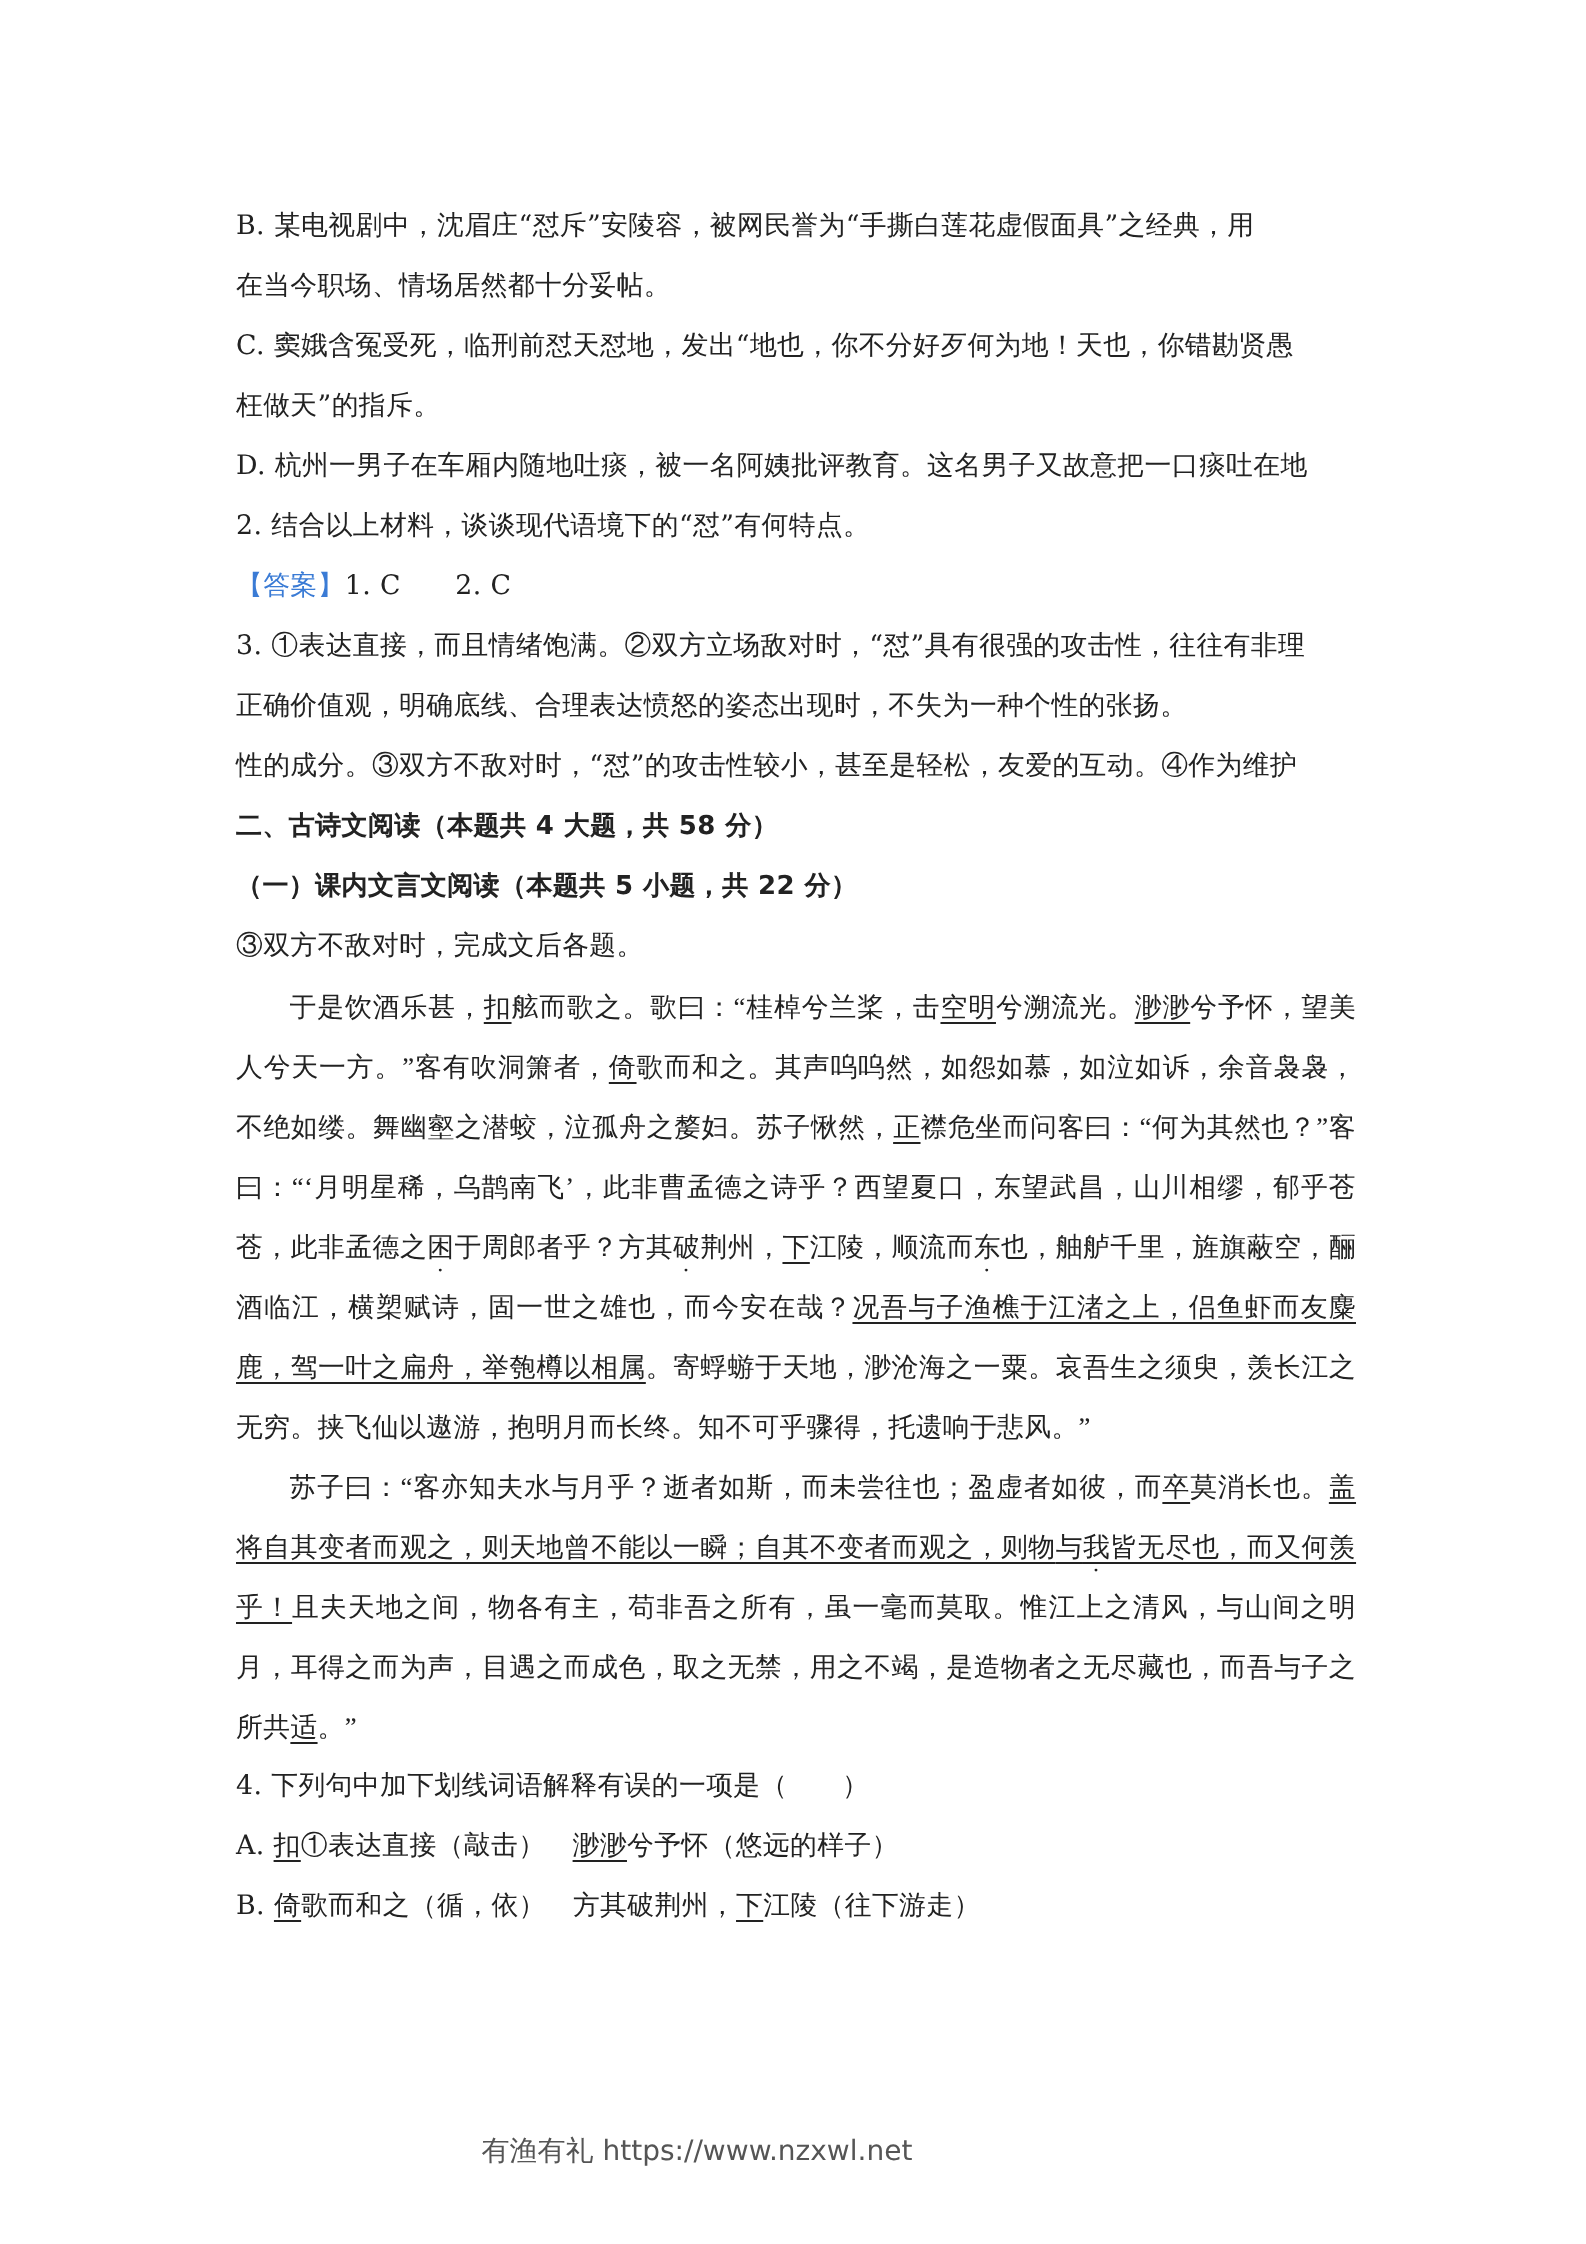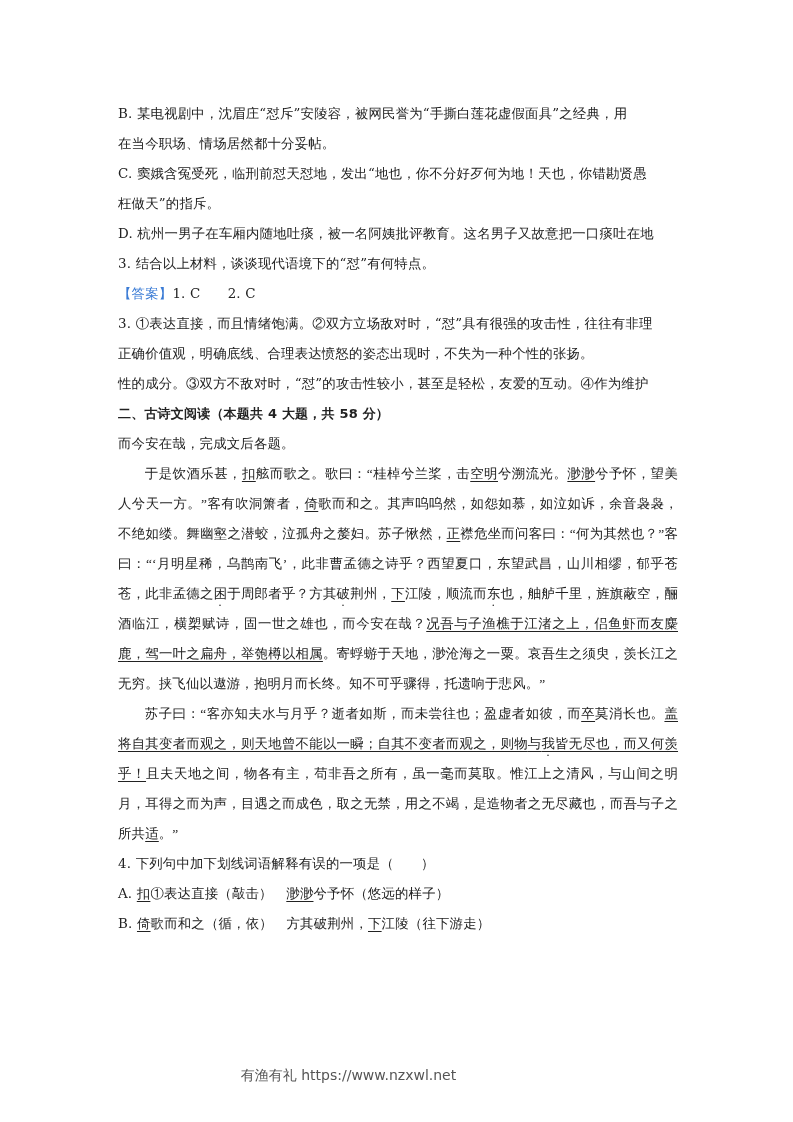--- a/index.html
+++ b/index.html
@@ -19,29 +19,30 @@
 </style>
 </head>
 <body>
 
 <div class="page">
   <div class="line">B. 某电视剧中，沈眉庄“怼斥”安陵容，被网民誉为“手撕白莲花虚假面具”之经典，用</div>
   <div class="line">在当今职场、情场居然都十分妥帖。</div>
   <div class="line">C. 窦娥含冤受死，临刑前怼天怼地，发出“地也，你不分好歹何为地！天也，你错勘贤愚</div>
   <div class="line">枉做天”的指斥。</div>
   <div class="line">D. 杭州一男子在车厢内随地吐痰，被一名阿姨批评教育。这名男子又故意把一口痰吐在地</div>
-  <div class="line">3. 结合以上材料，谈谈现代语境下的“怼”有何特点。</div>
+  <div class="line">2. 结合以上材料，谈谈现代语境下的“怼”有何特点。</div>
   <div class="line">
     <span class="tag">【答案】</span><span>1. C　　2. C</span>
   </div>
   <div class="line">3. ①表达直接，而且情绪饱满。②双方立场敌对时，“怼”具有很强的攻击性，往往有非理</div>
   <div class="line">正确价值观，明确底线、合理表达愤怒的姿态出现时，不失为一种个性的张扬。</div>
   <div class="line">性的成分。③双方不敌对时，“怼”的攻击性较小，甚至是轻松，友爱的互动。④作为维护</div>
   <div class="line bold">二、古诗文阅读（本题共 4 大题，共 58 分）</div>
-  <div class="line">而今安在哉，完成文后各题。</div>
+  <div class="line bold">（一）课内文言文阅读（本题共 5 小题，共 22 分）</div>
+  <div class="line">③双方不敌对时，完成文后各题。</div>
 
   <div class="para indent">
     <span>于是饮酒乐甚，</span><u>扣</u><span>舷而歌之。歌曰：“桂棹兮兰桨，击</span><u>空明</u><span>兮溯流光。</span><u>渺渺</u><span>兮予怀，望美人兮天一方。”客有吹洞箫者，</span><u>倚</u><span>歌而和之。其声呜呜然，如怨如慕，如泣如诉，余音袅袅，不绝如缕。舞幽壑之潜蛟，泣孤舟之嫠妇。苏子愀然，</span><u>正</u><span>襟危坐而问客曰：“何为其然也？”客曰：“‘月明星稀，乌鹊南飞’，此非曹孟德之诗乎？西望夏口，东望武昌，山川相缪，郁乎苍苍，此非孟德</span><span class="dot">之</span><span>困于周郎者乎？方</span><span class="dot">其</span><span>破荆州，</span><u>下</u><span>江陵，顺流</span><span class="dot">而</span><span>东也，舳舻千里，旌旗蔽空，酾酒临江，横槊赋诗，固一世之雄也，而今安在哉？</span><u>况吾与子渔樵于江渚之上，侣鱼虾而友麋鹿，驾一叶之扁舟，举匏樽以相属</u><span>。寄蜉蝣于天地，渺沧海之一粟。哀吾生之须臾，羡长江之无穷。挟飞仙以遨游，抱明月而长终。知不可乎骤得，托遗响于悲风。”</span>
   </div>
   <div class="para indent">
     <span>苏子曰：“客亦知夫水与月乎？逝者如斯，而未尝往也；盈虚者如彼，而</span><u>卒</u><span>莫消长也。</span><u>盖将自其变者而观之，则天地曾不能以一瞬；自其不变者而观之，则物</u><u class="dot">与</u><u>我皆无尽也，而又何羡乎！</u><span>且夫天地之间，物各有主，苟非吾之所有，虽一毫而莫取。惟江上之清风，与山间之明月，耳得之而为声，目遇之而成色，取之无禁，用之不竭，是造物者之无尽藏也，而吾与子之所共</span><u>适</u><span>。”</span>
   </div>
 
   <div class="line">4. 下列句中加下划线词语解释有误的一项是（　　）</div>
   <div class="line">

